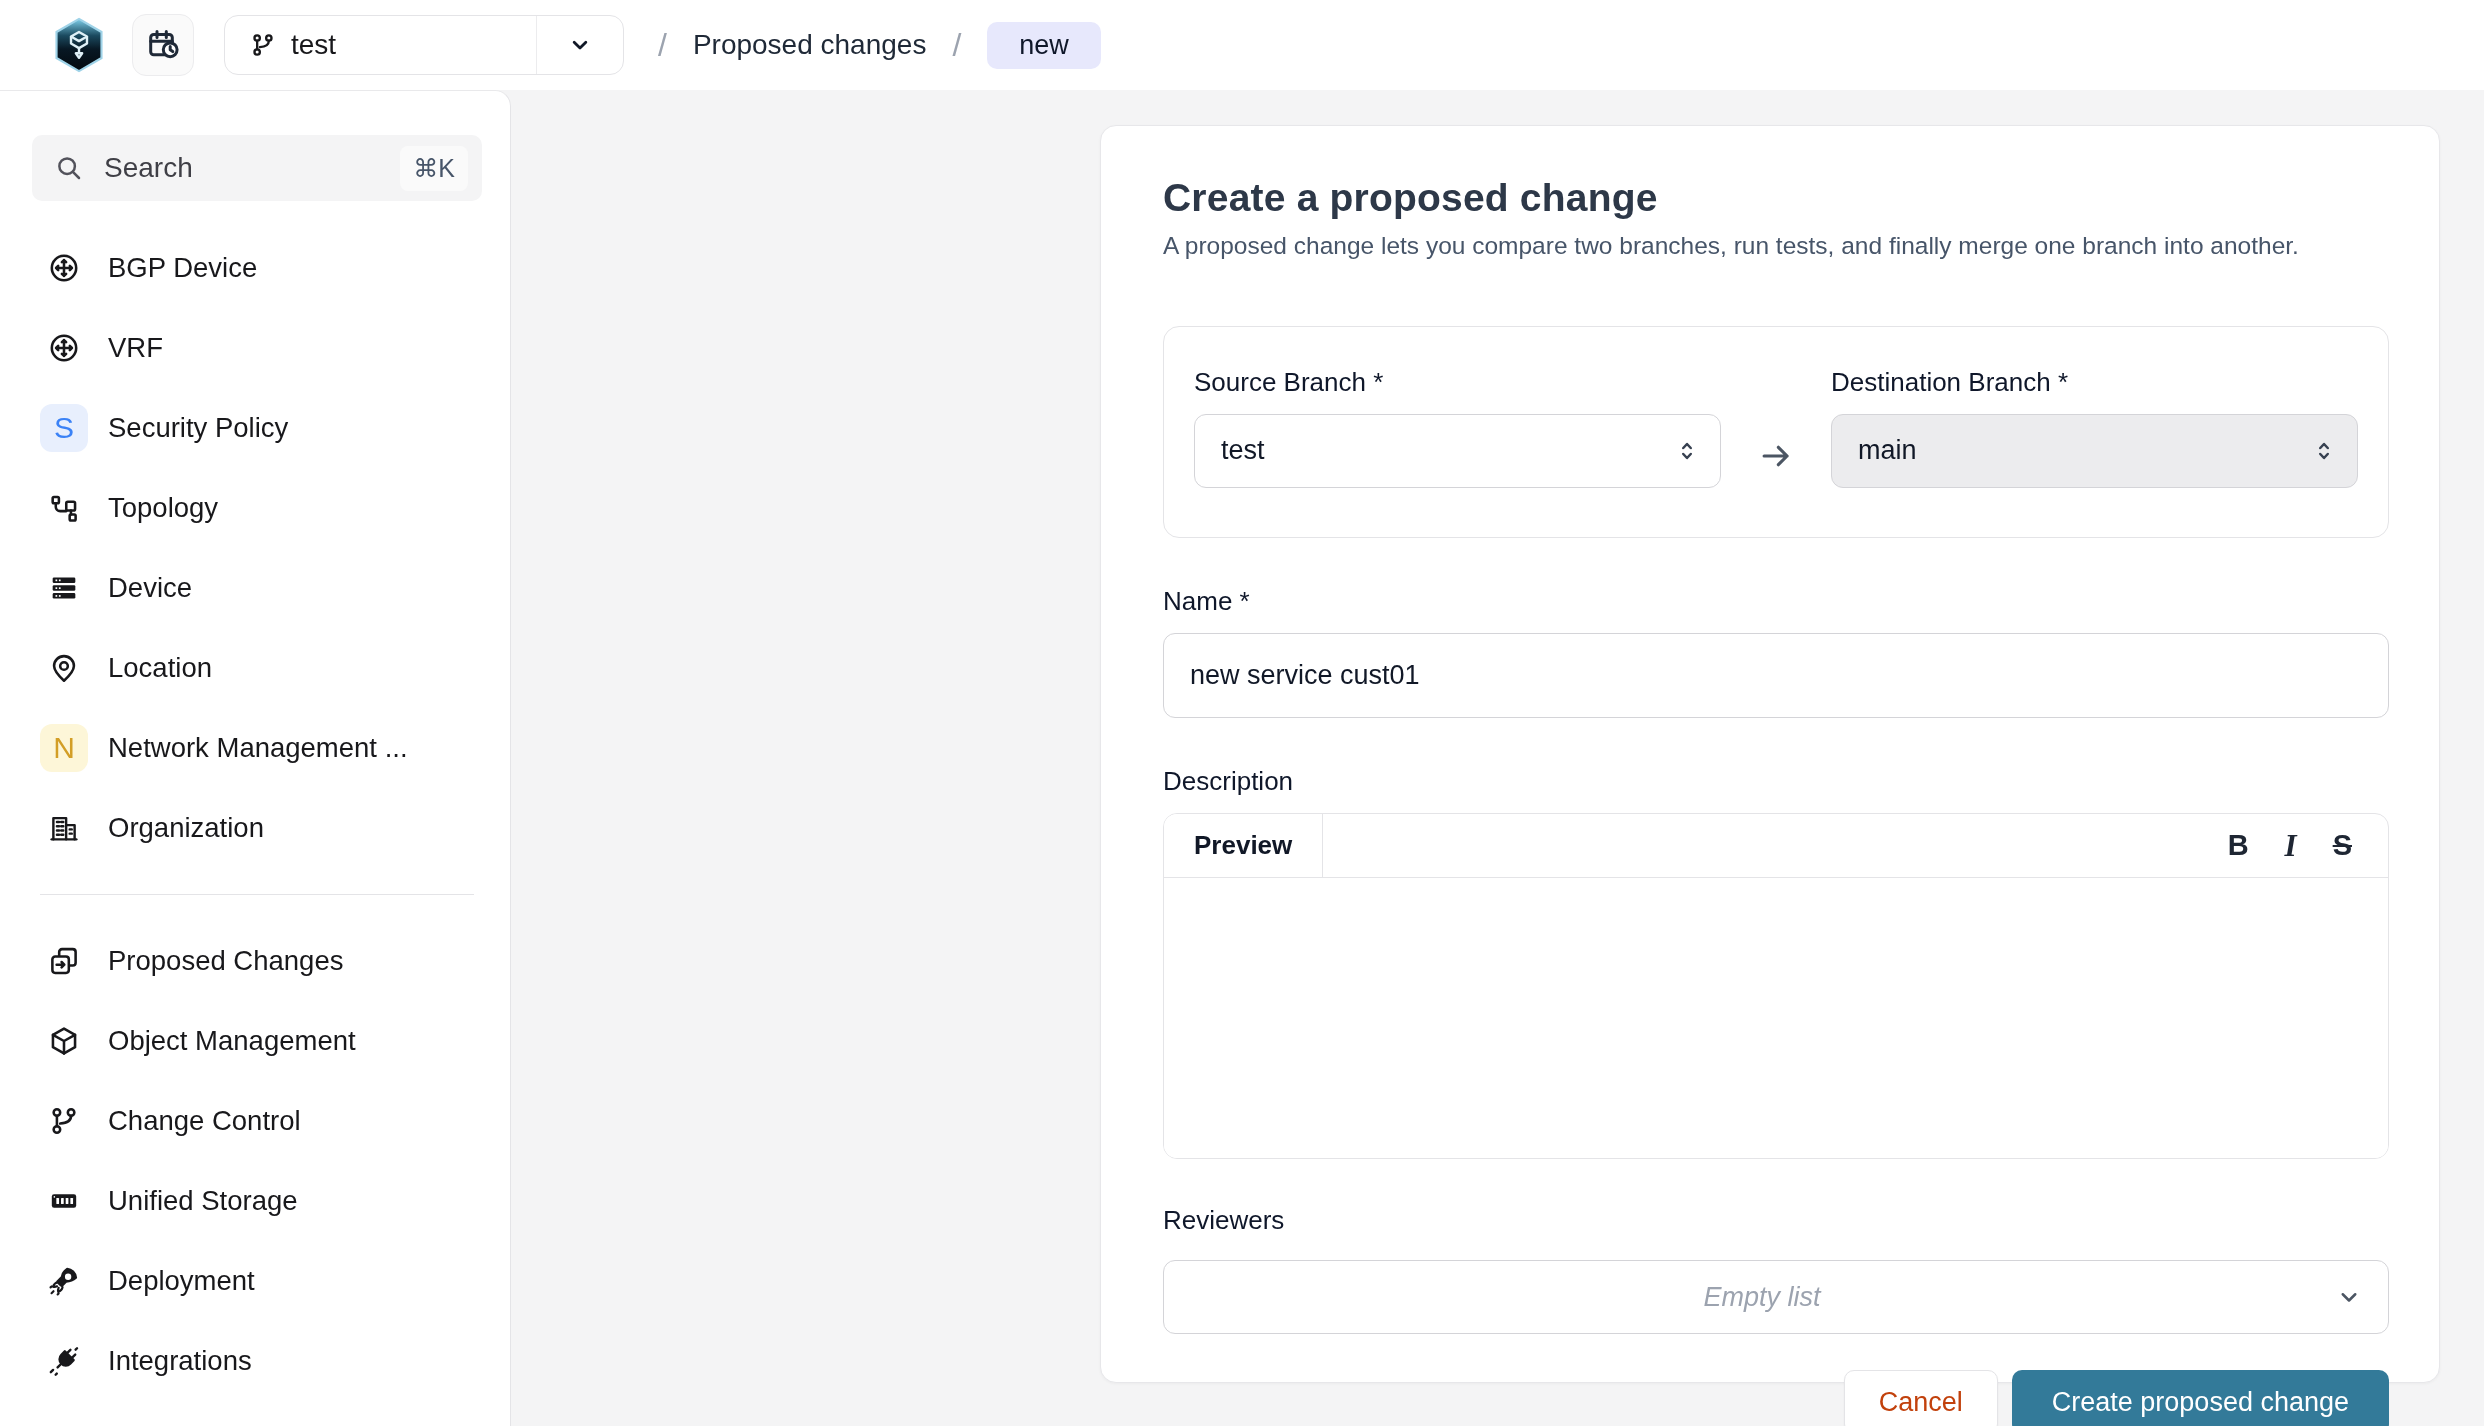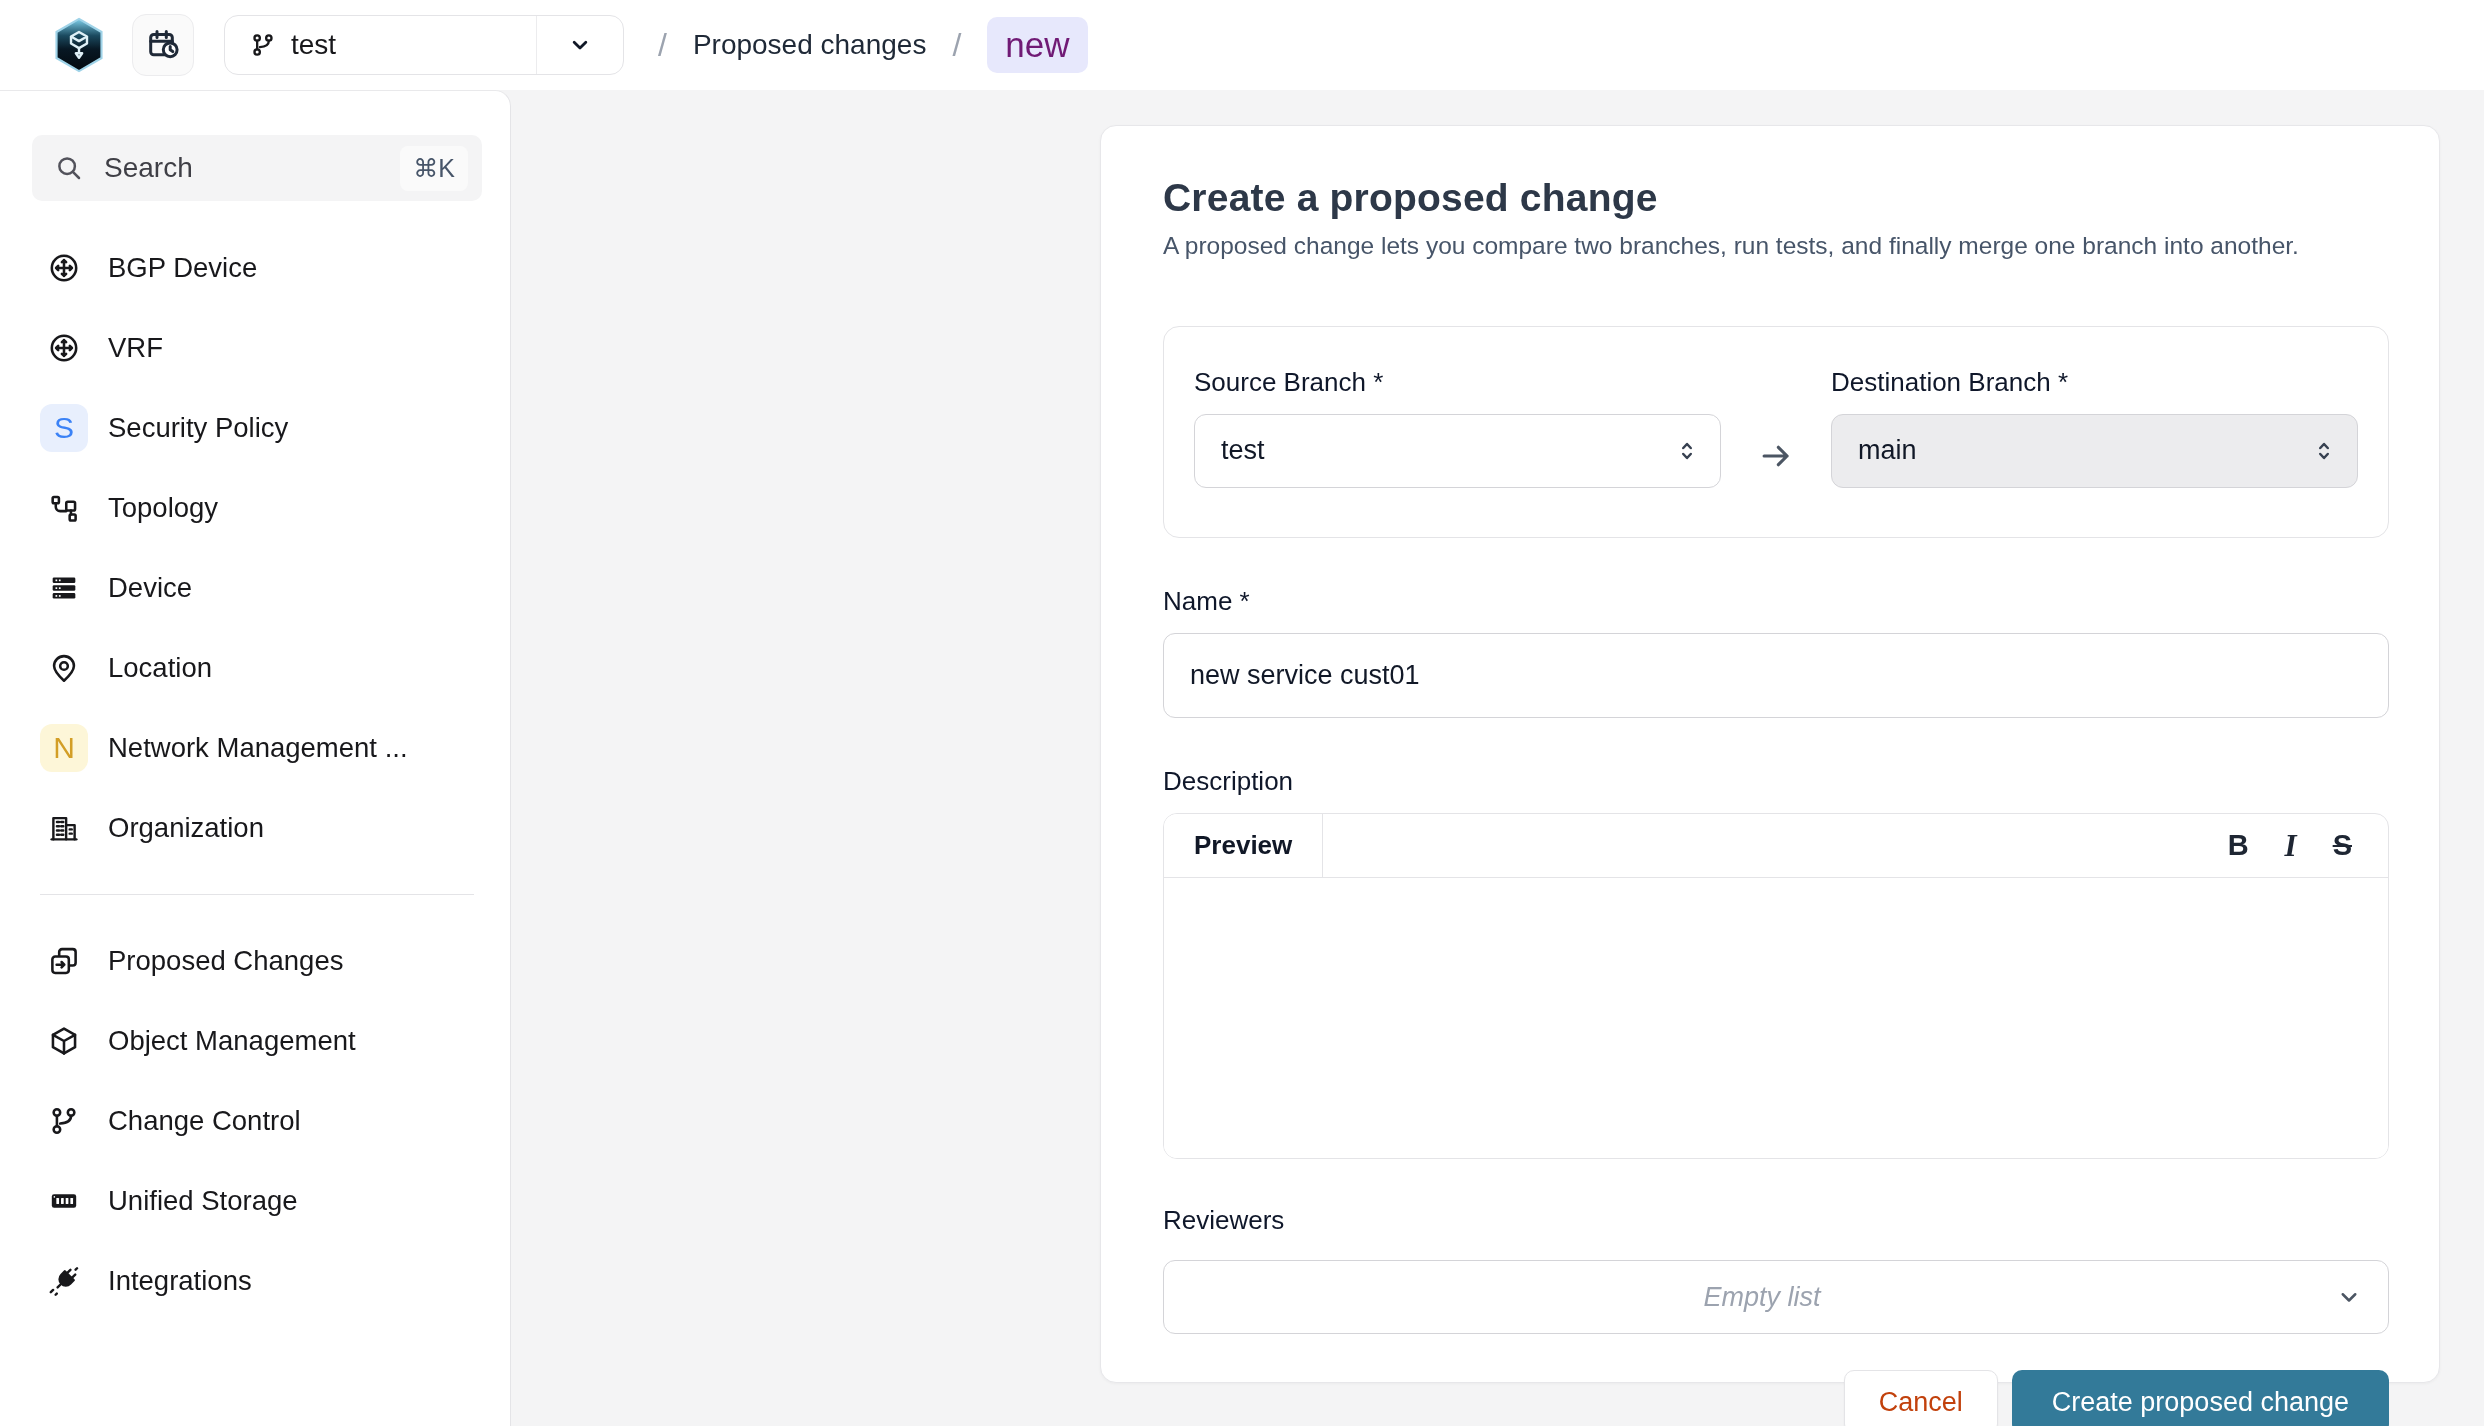--- a/index.html
+++ b/index.html
@@ -21,21 +21,21 @@
     display:flex; align-items:center; justify-content:center; margin-right:30px; cursor:pointer; }
   .branch-select { width:400px; height:60px; background:#fff; border:1px solid #e4e4e7; border-radius:14px;
     display:flex; align-items:center; padding-left:24px; cursor:pointer; }
   .branch-select .bs-label { font-size:28px; color:#18181b; margin-left:14px; }
   .bs-spacer { flex:1; }
   .bs-divider { width:1px; height:58px; background:#ececee; }
   .bs-caret { width:86px; height:100%; display:flex; align-items:center; justify-content:center; }
   .breadcrumb { display:flex; align-items:center; margin-left:34px; gap:26px; }
   .crumb-sep { color:#9ca3af; font-size:32px; font-weight:300; }
   .crumb-link { font-size:28px; color:#1f2937; cursor:pointer; }
-  .crumb-badge { font-size:35px; color:#701a75; background:#e7e8fc; border-radius:10px; padding:8px 18px; cursor:pointer; }
+  .crumb-badge { font-size:27px; color:#0f172a; background:#e7e8fc; border-radius:10px; padding:8px 32px; cursor:pointer; }
 
   
   .sidebar { position:absolute; top:90px; left:0; width:511px; height:1336px; background:#fff;
     border-top:1px solid #e9e9eb; border-right:1px solid #e4e4e7; border-top-right-radius:16px;
     padding:44px 28px 0 32px; z-index:2; }
   .search { height:66px; background:#f4f4f5; border-radius:10px; display:flex; align-items:center;
     padding:0 14px 0 22px; cursor:text; }
   .search .q { font-size:28px; color:#3f3f46; margin-left:20px; }
   .kbd { margin-left:auto; background:#fafafa; border-radius:8px; padding:8px 13px; font-size:25px; color:#475569; }
   .nav { margin-top:27px; }
@@ -281,20 +281,31 @@
               <rect x="13.2" y="9.8" width="1.9" height="4.4" rx="0.4"></rect>
               <rect x="16.5" y="9.8" width="1.9" height="4.4" rx="0.4"></rect>
               <circle cx="5.2" cy="9.1" r="0.55"></circle>
             </g>
         </svg>
       </span>
       <span class="nav-label">Unified Storage</span>
     </div>
     <div class="nav-item">
       <span class="nav-icon">
+        <svg class="icon" viewBox="0 0 24 24" style="stroke-width:1.5;">
+          <path fill="#18181b" d="M14.2 3.4c3.4.3 5.9 2.8 6.3 6.2-1.9 1.6-4.3 2.6-6.9 2.8l-3.1 3.1c-.9-.3-2.9-2.2-3.2-3.2l3.1-3.1c.3-2.5 1.3-4.2 3.8-5.8z"></path>
+          <circle cx="14.9" cy="9" r="1.5" fill="#ffffff" stroke="#ffffff"></circle>
+          <path d="M7.6 12.9c-1.7.3-2.8 1.3-3.4 3.1 1 .2 2 .1 2.9-.3M11 16.3c-.3 1.7-1.3 2.8-3.1 3.4-.2-1-.1-2 .3-2.9"></path>
+          <path d="M4.6 19.2l-1.4 1.4M8.2 20.8l-.7.7M3.2 15.8l-.7.7"></path>
+        </svg>
+      </span>
+      <span class="nav-label">Deployment</span>
+    </div>
+    <div class="nav-item">
+      <span class="nav-icon">
         <svg class="icon" viewBox="0 0 24 24" style="stroke-width:1.7;">
           <g transform="rotate(45 12 12)">
             <path d="M9.6 3.2v3.6M14.4 3.2v3.6"></path>
             <path fill="#18181b" d="M7.6 6.8h8.8v3.4a4.4 4.4 0 0 1-8.8 0z"></path>
             <path d="M12 15v3.4"></path>
           </g>
           <path d="M4.3 18.3l-1.6 1.6M6.9 20.9l-.8.8M20.2 4l1-1"></path>
         </svg>
       </span>
       <span class="nav-label">Integrations</span>

